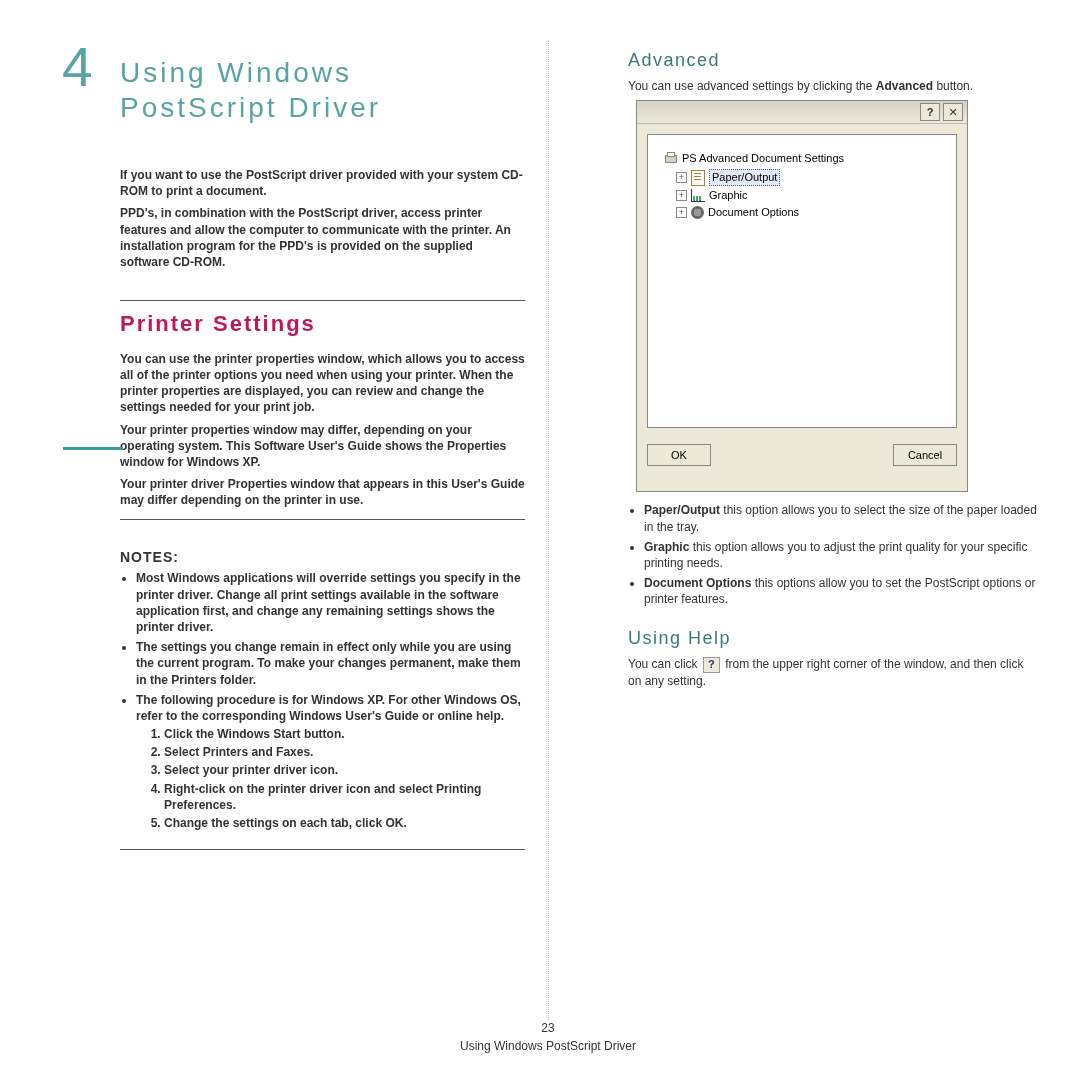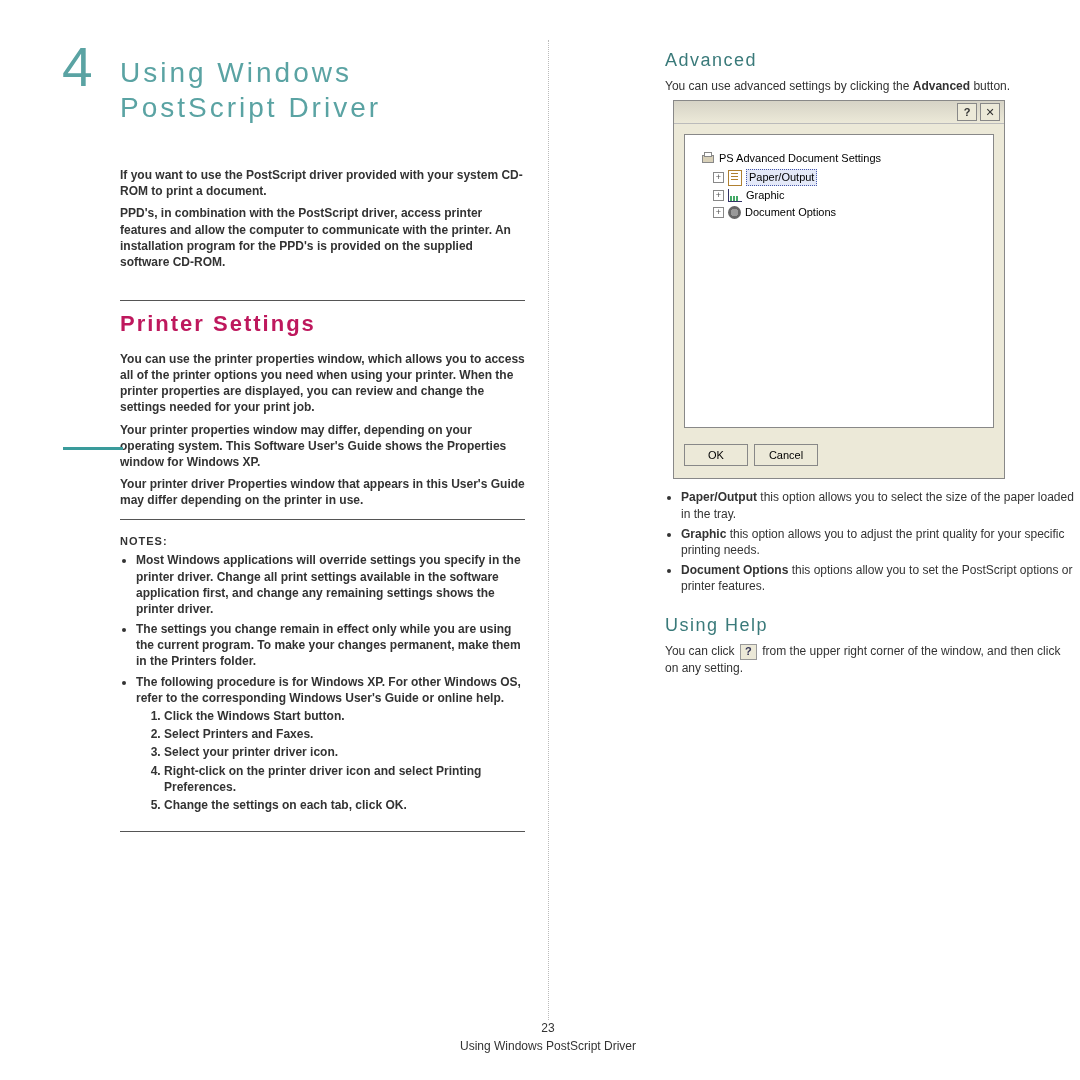--- a/index.html
+++ b/index.html
@@ -37,21 +37,21 @@
     position: absolute;
     left: 120px;
     top: 161px;
     width: 405px;
     font-size: 12px;
     line-height: 1.35;
     font-weight: bold;
   }
   .right-col {
     position: absolute;
-    left: 665px;
+    left: 628px;
     top: 40px;
     width: 410px;
     font-size: 12px;
     line-height: 1.35;
   }
   .divider-dots {
     position: absolute;
     left: 548px;
     top: 40px;
     bottom: 70px;
@@ -78,23 +78,23 @@
     margin: 8px 0 12px 0;
   }
   .subsection-hd {
     font-size: 18px;
     color: #3a7a7a;
     letter-spacing: 1.5px;
     margin: 8px 0 6px 0;
   }
   .para { margin: 6px 0; }
   .notes-label {
-    font-size: 11px;
+    font-size: 14px;
     letter-spacing: 1px;
-    margin-top: 8px;
+    margin-top: 22px;
   }
   .bullets { padding-left: 16px; margin: 4px 0; }
   .bullets li { margin: 4px 0; }
   .numlist { padding-left: 24px; margin: 2px 0; }
   .numlist li { margin: 2px 4px; }
   .notes-block {
     border-top: 1px solid #555;
     border-bottom: 1px solid #555;
     padding: 6px 0 14px 0;
     margin-top: 10px;
@@ -224,23 +224,22 @@
     background: radial-gradient(#999 40%, #666 41%);
     display: inline-block;
   }
   .highlighted {
     border: 1px dotted #4657aa;
     padding: 0 2px;
     background: #e4e9f8;
   }
   .dlg-buttons {
     display: flex;
-    justify-content: flex-start;
-    gap: 6px;
-    padding: 6px 10px 12px 10px;
+    justify-content: space-between;
+    padding: 6px 10px 25px 10px;
   }
   .dlg-btn {
     width: 62px;
     height: 20px;
     background: #ece9d8;
     border: 1px solid #888;
     font-size: 11px;
     display: flex;
     align-items: center;
     justify-content: center;

